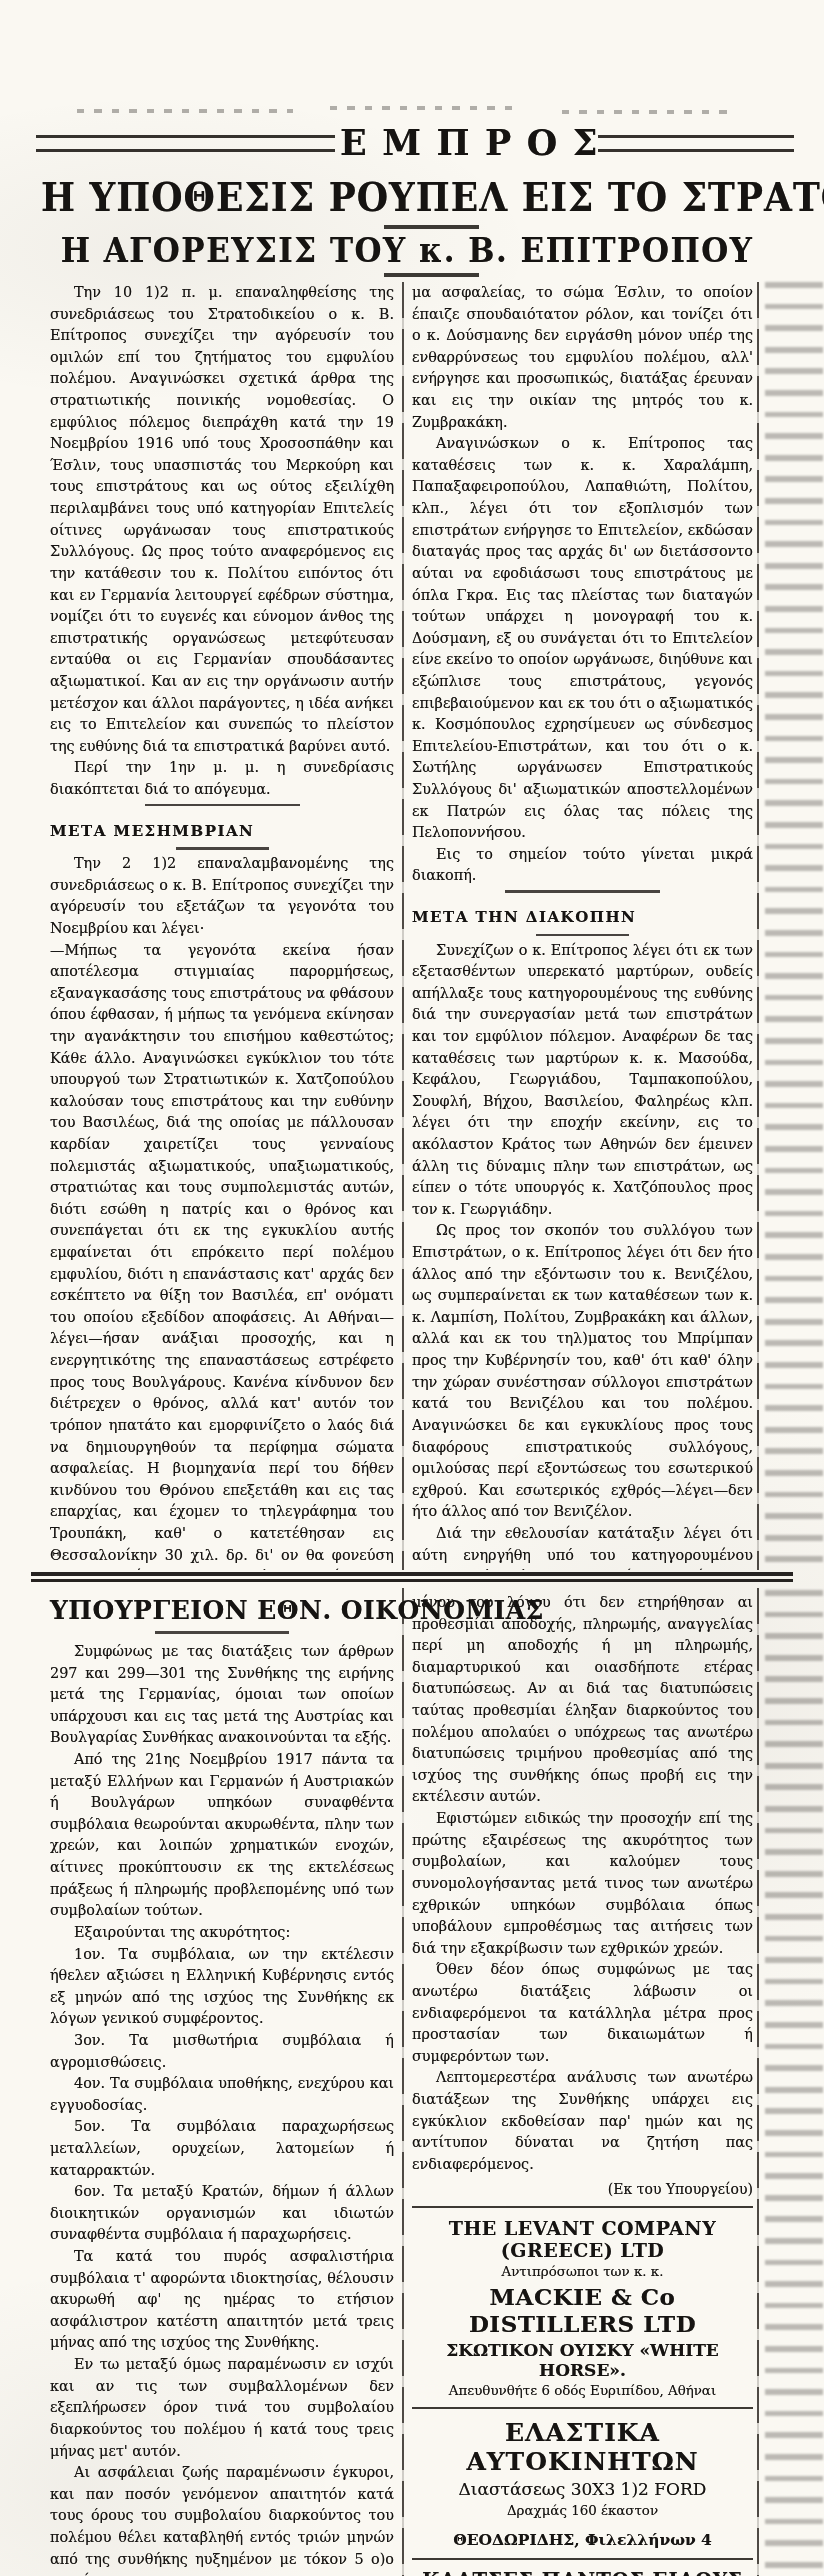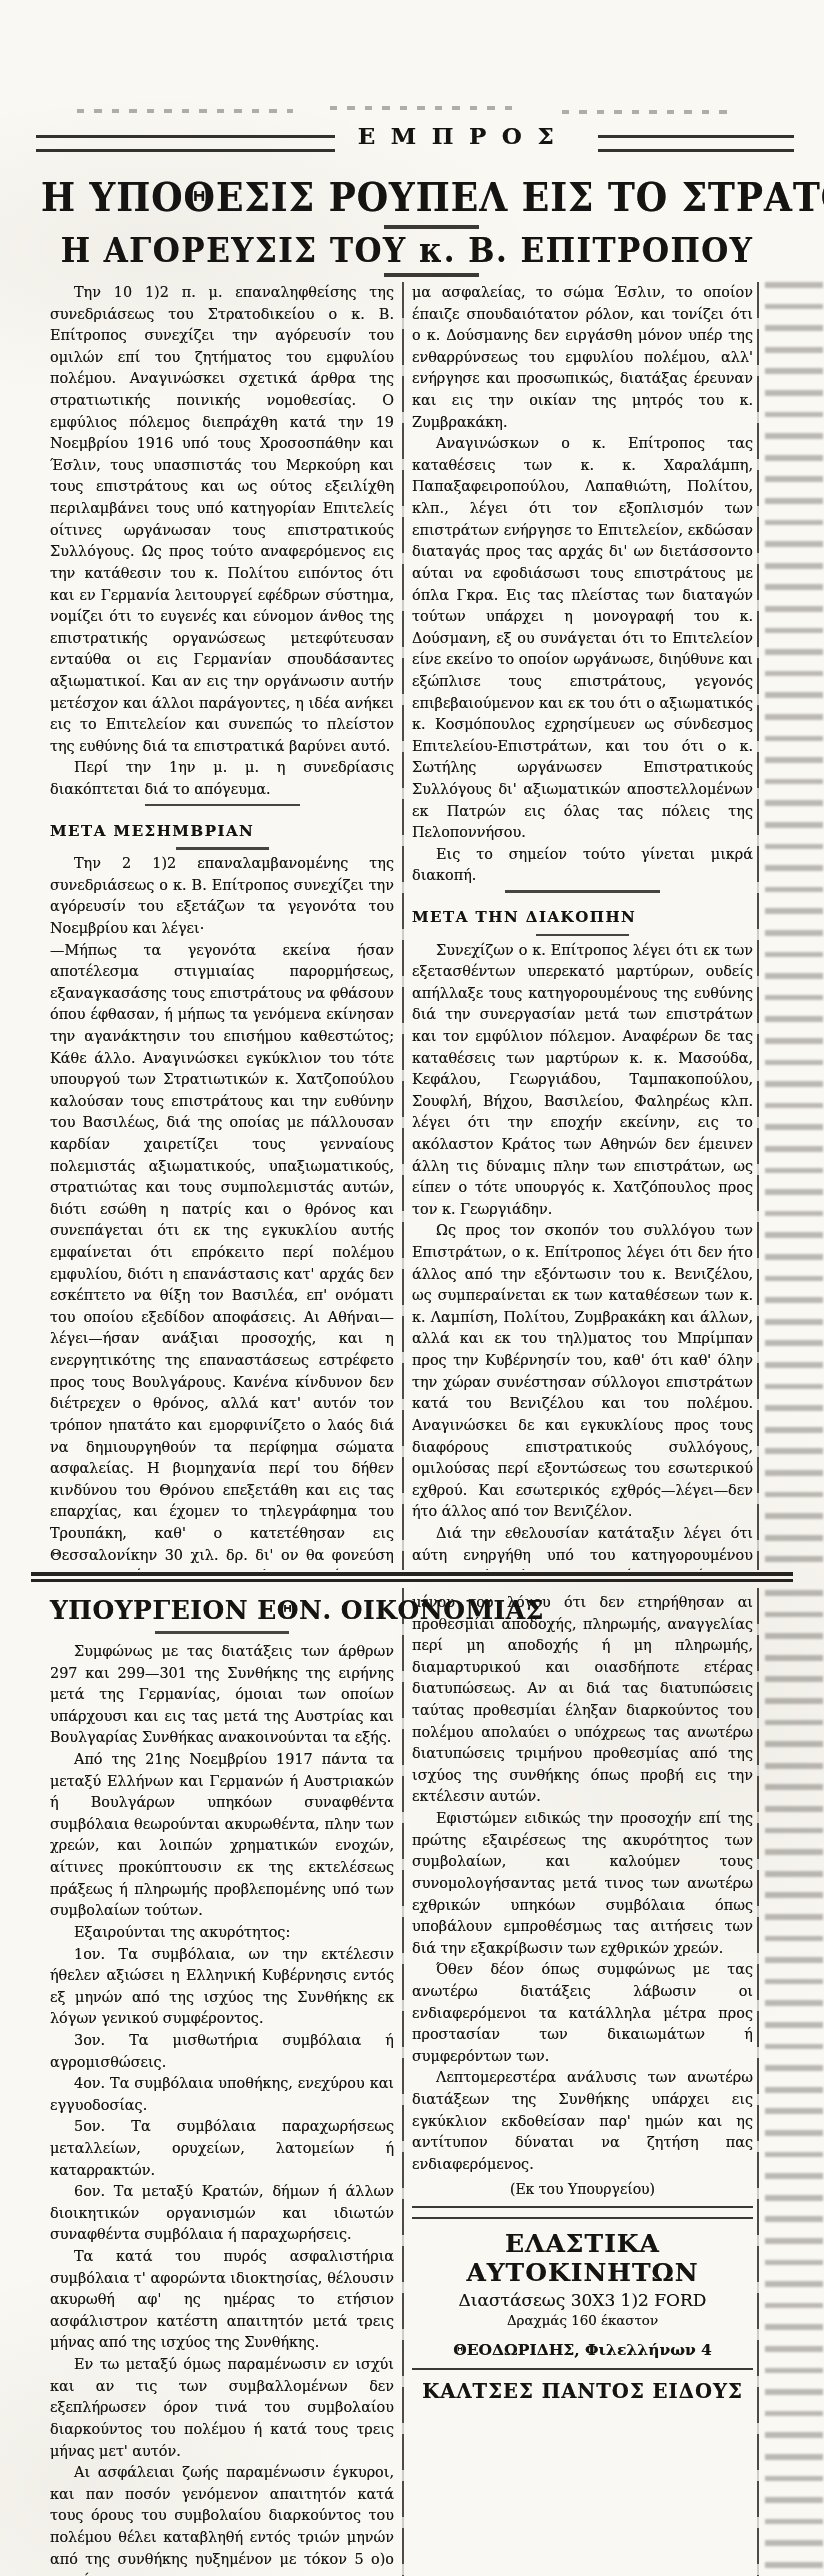--- a/index.html
+++ b/index.html
@@ -17,41 +17,41 @@
       radial-gradient(618px 258px at 20% 8%, rgba(60,50,40,.05), transparent 60%),
       radial-gradient(464px 464px at 85% 55%, rgba(60,50,40,.06), transparent 70%),
       radial-gradient(361px 309px at 10% 80%, rgba(60,50,40,.05), transparent 70%);
     pointer-events:none;
   }
   .abs{position:absolute;}
   .txt{ text-shadow:0 0 0.5px rgba(20,16,12,.55); }
 
   
   .mast-rule{ height:11.3px; border-top:3.6px solid #1b1713; border-bottom:3.1px solid #1b1713; opacity:.88;}
-  .mast-title{ font-weight:bold; font-size:23px; letter-spacing:15.5px; white-space:nowrap;}
+  .mast-title{ font-weight:bold; font-size:35px; letter-spacing:15.5px; white-space:nowrap;}
   .speck{ background:repeating-linear-gradient(90deg, rgba(27,23,19,.55) 0 7.2px, transparent 7.2px 17.5px); height:3.6px; filter:blur(0.5px); opacity:.6;}
 
   
   .headline{ width:732px; left:41px; text-align:center; font-weight:bold; white-space:nowrap;}
   .hl1{ font-size:36px; letter-spacing:1px; transform:scaleY(1.08);}
   .hl2{ font-size:31px; letter-spacing:1.5px; transform:scaleY(1.08);}
   .mini-rule{ height:3.6px; background:#1b1713; opacity:.85;}
 
   
   .col{ overflow:hidden; text-align:justify; font-size:14.4px; line-height:1.5; }
   .col p{ margin:0; text-indent:24px; }
   .col p.noindent{ text-indent:0; }
   .sec-head{ text-align:left; font-weight:bold; font-size:15px; letter-spacing:1.5px; margin:13.4px 0 5.2px 0; text-indent:0 !important; white-space:nowrap;}
   .sec-rule{ width:155px; height:2.6px; background:#1b1713; margin:3.1px auto; opacity:.8;}
   .vrule{ width:1.5px; background:repeating-linear-gradient(180deg,#241f1a 0 36px, rgba(36,31,26,.25) 36px 47px); opacity:.8;}
   .heavy-rule{ border-top:4.6px solid #151210; border-bottom:3.6px solid #151210; height:3.1px; opacity:.92;}
 
   .ministry-head{ text-align:center; font-weight:bold; font-size:25px; letter-spacing:0.5px; white-space:nowrap; transform:scaleY(1.05);}
 
-  .signoff{ text-align:center; font-size:14px; margin-top:5.2px;}
+  .signoff{ text-align:right; font-size:14px; margin-top:5.2px;}
   .ad-sep{ height:2.1px; background:#1b1713; opacity:.85; margin:9.3px 0;}
   .ad{ text-align:center; }
   .ad div{ margin:3.1px 0; }
   .ad .l1{ font-weight:bold; font-size:19px; letter-spacing:0.5px;}
   .ad .l-small{ font-size:13.4px;}
   .ad .l-big{ font-weight:bold; font-size:23px; letter-spacing:0.5px;}
   .ad .l-huge{ font-weight:bold; font-size:27px; letter-spacing:1px;}
   .ad .l-med{ font-weight:bold; font-size:17px;}
 
   
@@ -145,20 +145,27 @@
           <p class="noindent">μένου του λόγου ότι δεν ετηρήθησαν αι προθεσμίαι αποδοχής, πληρωμής, αναγγελίας περί μη αποδοχής ή μη πληρωμής, διαμαρτυρικού και οιασδήποτε ετέρας διατυπώσεως. Αν αι διά τας διατυπώσεις ταύτας προθεσμίαι έληξαν διαρκούντος του πολέμου απολαύει ο υπόχρεως τας ανωτέρω διατυπώσεις τριμήνου προθεσμίας από της ισχύος της συνθήκης όπως προβή εις την εκτέλεσιν αυτών.</p>
           <p>Εφιστώμεν ειδικώς την προσοχήν επί της πρώτης εξαιρέσεως της ακυρότητος των συμβολαίων, και καλούμεν τους συνομολογήσαντας μετά τινος των ανωτέρω εχθρικών υπηκόων συμβόλαια όπως υποβάλουν εμπροθέσμως τας αιτήσεις των διά την εξακρίβωσιν των εχθρικών χρεών.</p>
           <p>Όθεν δέον όπως συμφώνως με τας ανωτέρω διατάξεις λάβωσιν οι ενδιαφερόμενοι τα κατάλληλα μέτρα προς προστασίαν των δικαιωμάτων ή συμφερόντων των.</p>
           <p>Λεπτομερεστέρα ανάλυσις των ανωτέρω διατάξεων της Συνθήκης υπάρχει εις εγκύκλιον εκδοθείσαν παρ' ημών και ης αντίτυπον δύναται να ζητήση πας ενδιαφερόμενος.</p>
         </div>
     </div>
     <div class="signoff txt">(Εκ του Υπουργείου)</div>
 
     <div class="ad-sep"></div>
 
+    <div class="ad txt">
+      <div class="l1">THE LEVANT COMPANY (GREECE) LTD</div>
+      <div class="l-small">Αντιπρόσωποι των κ. κ.</div>
+      <div class="l-big">MACKIE &amp; Co DISTILLERS LTD</div>
+      <div class="l-med">ΣΚΩΤΙΚΟΝ ΟΥΙΣΚΥ «WHITE HORSE».</div>
+      <div class="l-small">Απευθυνθήτε 6 οδός Ευριπίδου, Αθήναι</div>
+    </div>
 
     <div class="ad-sep"></div>
 
     <div class="ad txt">
       <div class="l-huge" style="font-size:25px;">ΕΛΑΣΤΙΚΑ ΑΥΤΟΚΙΝΗΤΩΝ</div>
       <div class="l-med" style="font-weight:normal;">Διαστάσεως 30Χ3 1)2 FORD</div>
       <div class="l-small">Δραχμάς 160 έκαστον</div>
       <div class="l-med" style="font-size:15.5px;margin-top:12px;">ΘΕΟΔΩΡΙΔΗΣ, Φιλελλήνων 4</div>
     </div>
 

